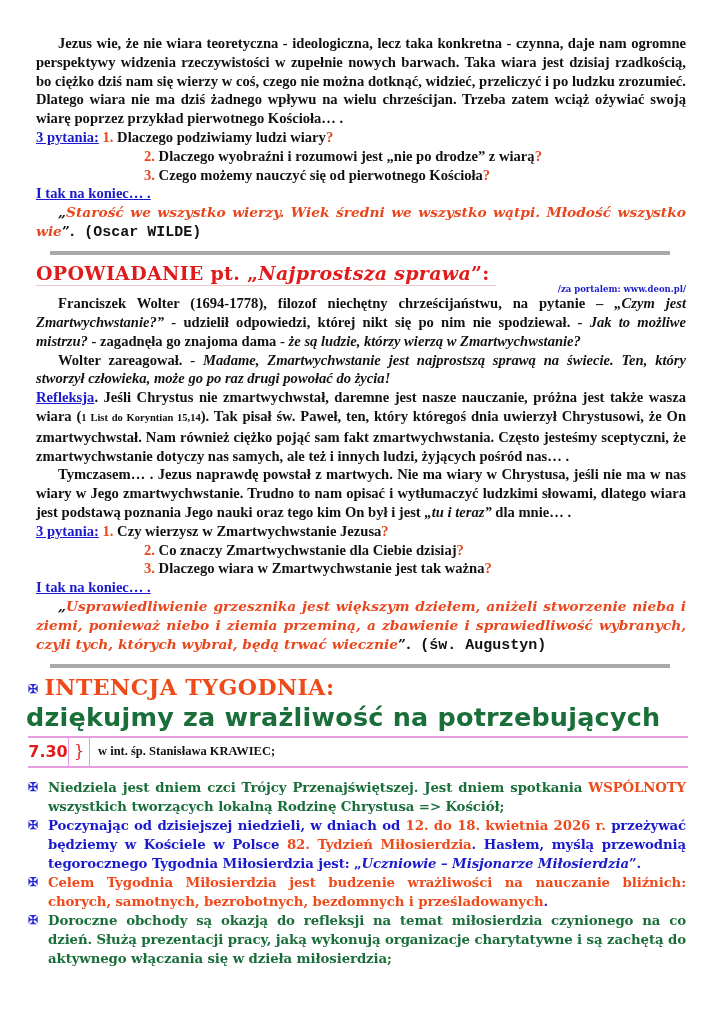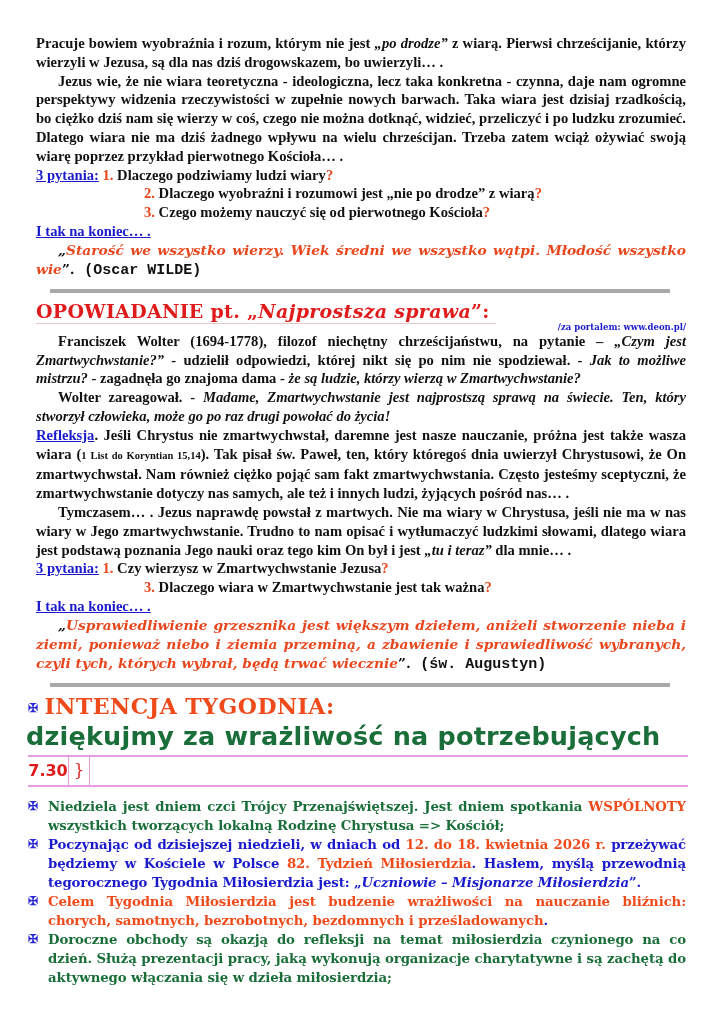--- a/index.html
+++ b/index.html
@@ -40,21 +40,20 @@
   .blue { color:#1a1acc; }
   .red { color:#ee4a1a; }
   .wsp { color:#ee4a1a; }
 </style>
 </head>
 <body>
 
 <div class="page">
 
   
-  <p class="t"><span>Pracuje bowiem wyobraźnia i rozum, którym nie jest </span><span class="it">„po drodze”</span><span> z wiarą. Pierwsi chrześcijanie, którzy wierzyli w Jezusa, są dla nas dziś drogowskazem, bo uwierzyli… .</span></p>
   <p class="t ind">Jezus wie, że nie wiara teoretyczna - ideologiczna, lecz taka konkretna - czynna, daje nam ogromne perspektywy widzenia rzeczywistości w zupełnie nowych barwach. Taka wiara jest dzisiaj rzadkością, bo ciężko dziś nam się wierzy w coś, czego nie można dotknąć, widzieć, przeliczyć i po ludzku zrozumieć. Dlatego wiara nie ma dziś żadnego wpływu na wielu chrześcijan. Trzeba zatem wciąż ożywiać swoją wiarę poprzez przykład pierwotnego Kościoła… .</p>
 
   <div class="q-row">
     <span class="q-label">3 pytania:</span>
     <span class="num">1.</span>
     <span>Dlaczego podziwiamy ludzi wiary</span><span class="qm">?</span>
   </div>
   <div class="q-row q-indent">
     <span class="num">2.</span>
     <span>Dlaczego wyobraźni i rozumowi jest „nie po drodze” z wiarą</span><span class="qm">?</span>
@@ -76,35 +75,40 @@
   <p class="t ind"><span>Wolter zareagował. - </span><span class="it">Madame, Zmartwychwstanie jest najprostszą sprawą na świecie. Ten, który stworzył człowieka, może go po raz drugi powołać do życia!</span></p>
   <p class="t"><span class="refl">Refleksja</span><span>. Jeśli Chrystus nie zmartwychwstał, daremne jest nasze nauczanie, próżna jest także wasza wiara (</span><span class="small">1 List do Koryntian 15,14</span><span>). Tak pisał św. Paweł, ten, który któregoś dnia uwierzył Chrystusowi, że On zmartwychwstał. Nam również ciężko pojąć sam fakt zmartwychwstania. Często jesteśmy sceptyczni, że zmartwychwstanie dotyczy nas samych, ale też i innych ludzi, żyjących pośród nas… .</span></p>
   <p class="t ind"><span>Tymczasem… . Jezus naprawdę powstał z martwych. Nie ma wiary w Chrystusa, jeśli nie ma w nas wiary w Jego zmartwychwstanie. Trudno to nam opisać i wytłumaczyć ludzkimi słowami, dlatego wiara jest podstawą poznania Jego nauki oraz tego kim On był i jest </span><span class="it">„tu i teraz”</span><span> dla mnie… .</span></p>
 
   <div class="q-row">
     <span class="q-label">3 pytania:</span>
     <span class="num">1.</span>
     <span>Czy wierzysz w Zmartwychwstanie Jezusa</span><span class="qm">?</span>
   </div>
   <div class="q-row q-indent">
+    <span class="num">2.</span>
+    <span>Co znaczy Zmartwychwstanie dla Ciebie dzisiaj</span><span class="qm">?</span>
+  </div>
+  <div class="q-row q-indent">
     <span class="num">3.</span>
     <span>Dlaczego wiara w Zmartwychwstanie jest tak ważna</span><span class="qm">?</span>
   </div>
   <div class="lead">I tak na koniec… .</div>
   <p class="quote ind"><span class="open">„</span><span>Usprawiedliwienie grzesznika jest większym dziełem, aniżeli stworzenie nieba i ziemi, ponieważ niebo i ziemia przeminą, a zbawienie i sprawiedliwość wybranych, czyli tych, których wybrał, będą trwać wiecznie</span><span class="close">”.</span>&nbsp;&nbsp;<span class="author">(św. Augustyn)</span></p>
 
   <div class="rule"></div>
 
   
   <div class="intent-head"><span class="ic">✠</span><span>INTENCJA TYGODNIA:</span></div>
   <div class="intent-sub">dziękujmy za wrażliwość na potrzebujących</div>
 
   <div class="mass-table">
     <div class="mass-time">7.30</div>
     <div class="mass-brace">}</div>
+    <div class="mass-text">w int. śp. Stanisława KRAWIEC;</div>
   </div>
 
   <ul class="ann">
     <li><span class="bul">✠</span><span class="green">Niedziela jest dniem czci Trójcy Przenajświętszej. Jest dniem spotkania </span><span class="wsp">WSPÓLNOTY</span><span class="green"> wszystkich tworzących lokalną Rodzinę Chrystusa =&gt; Kościół;</span></li>
     <li><span class="bul">✠</span><span class="blue">Poczynając od dzisiejszej niedzieli, w dniach od </span><span class="red">12. do 18. kwietnia 2026 r.</span><span class="blue"> przeżywać będziemy w Kościele w Polsce </span><span class="red">82. Tydzień Miłosierdzia</span><span class="blue">. Hasłem, myślą przewodnią tegorocznego Tygodnia Miłosierdzia jest: „</span><span class="blue it">Uczniowie – Misjonarze Miłosierdzia</span><span class="blue">”.</span></li>
     <li><span class="bul">✠</span><span class="red">Celem Tygodnia Miłosierdzia jest  budzenie wrażliwości na nauczanie bliźnich: chorych, samotnych, bezrobotnych, bezdomnych i prześladowanych</span><span class="blue">.</span></li>
     <li><span class="bul">✠</span><span class="green">Doroczne obchody są okazją do refleksji  na temat miłosierdzia czynionego na co dzień. Służą prezentacji pracy, jaką wykonują organizacje charytatywne i są zachętą do aktywnego włączania się w dzieła miłosierdzia;</span></li>
   </ul>
 </div>
 

